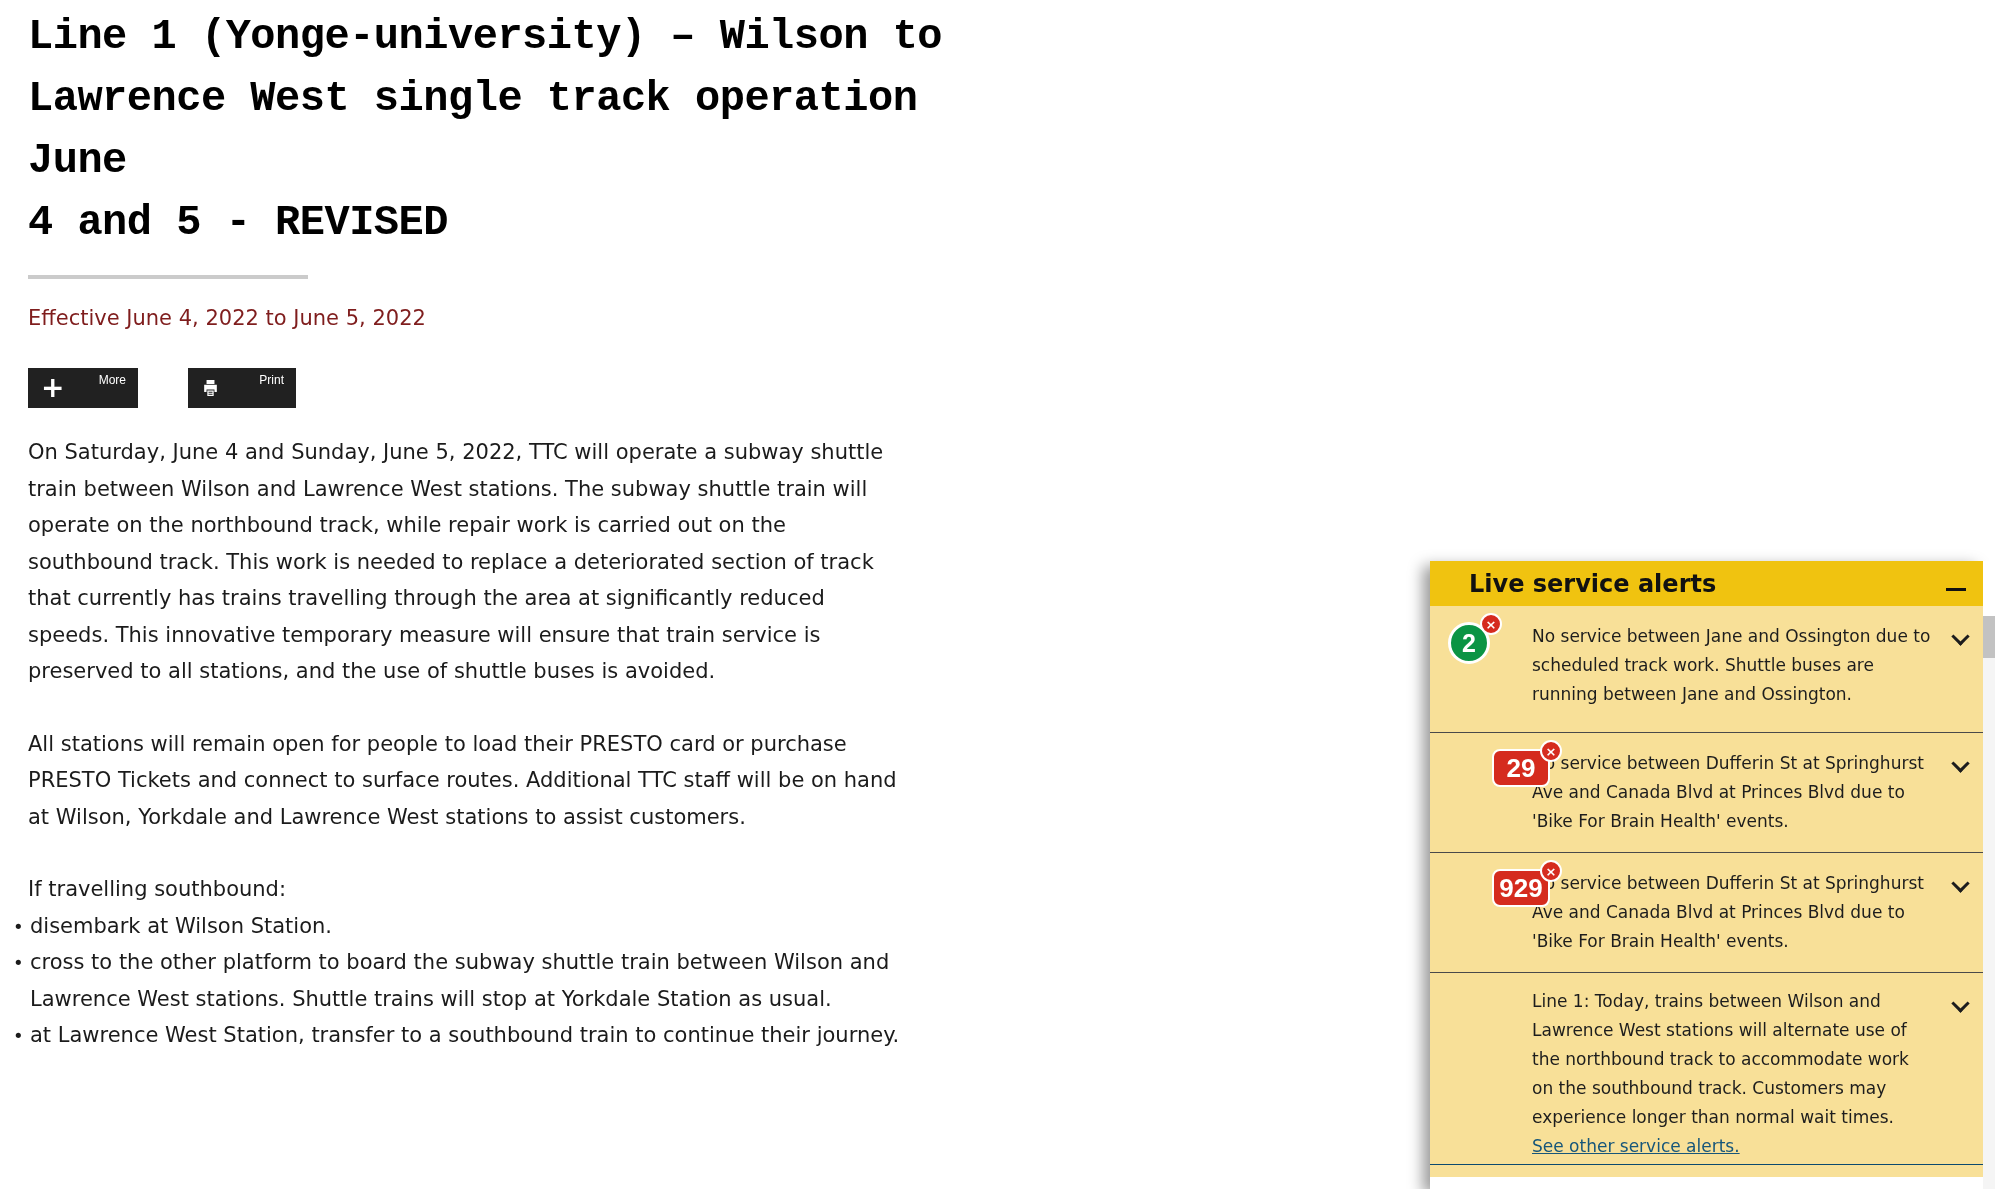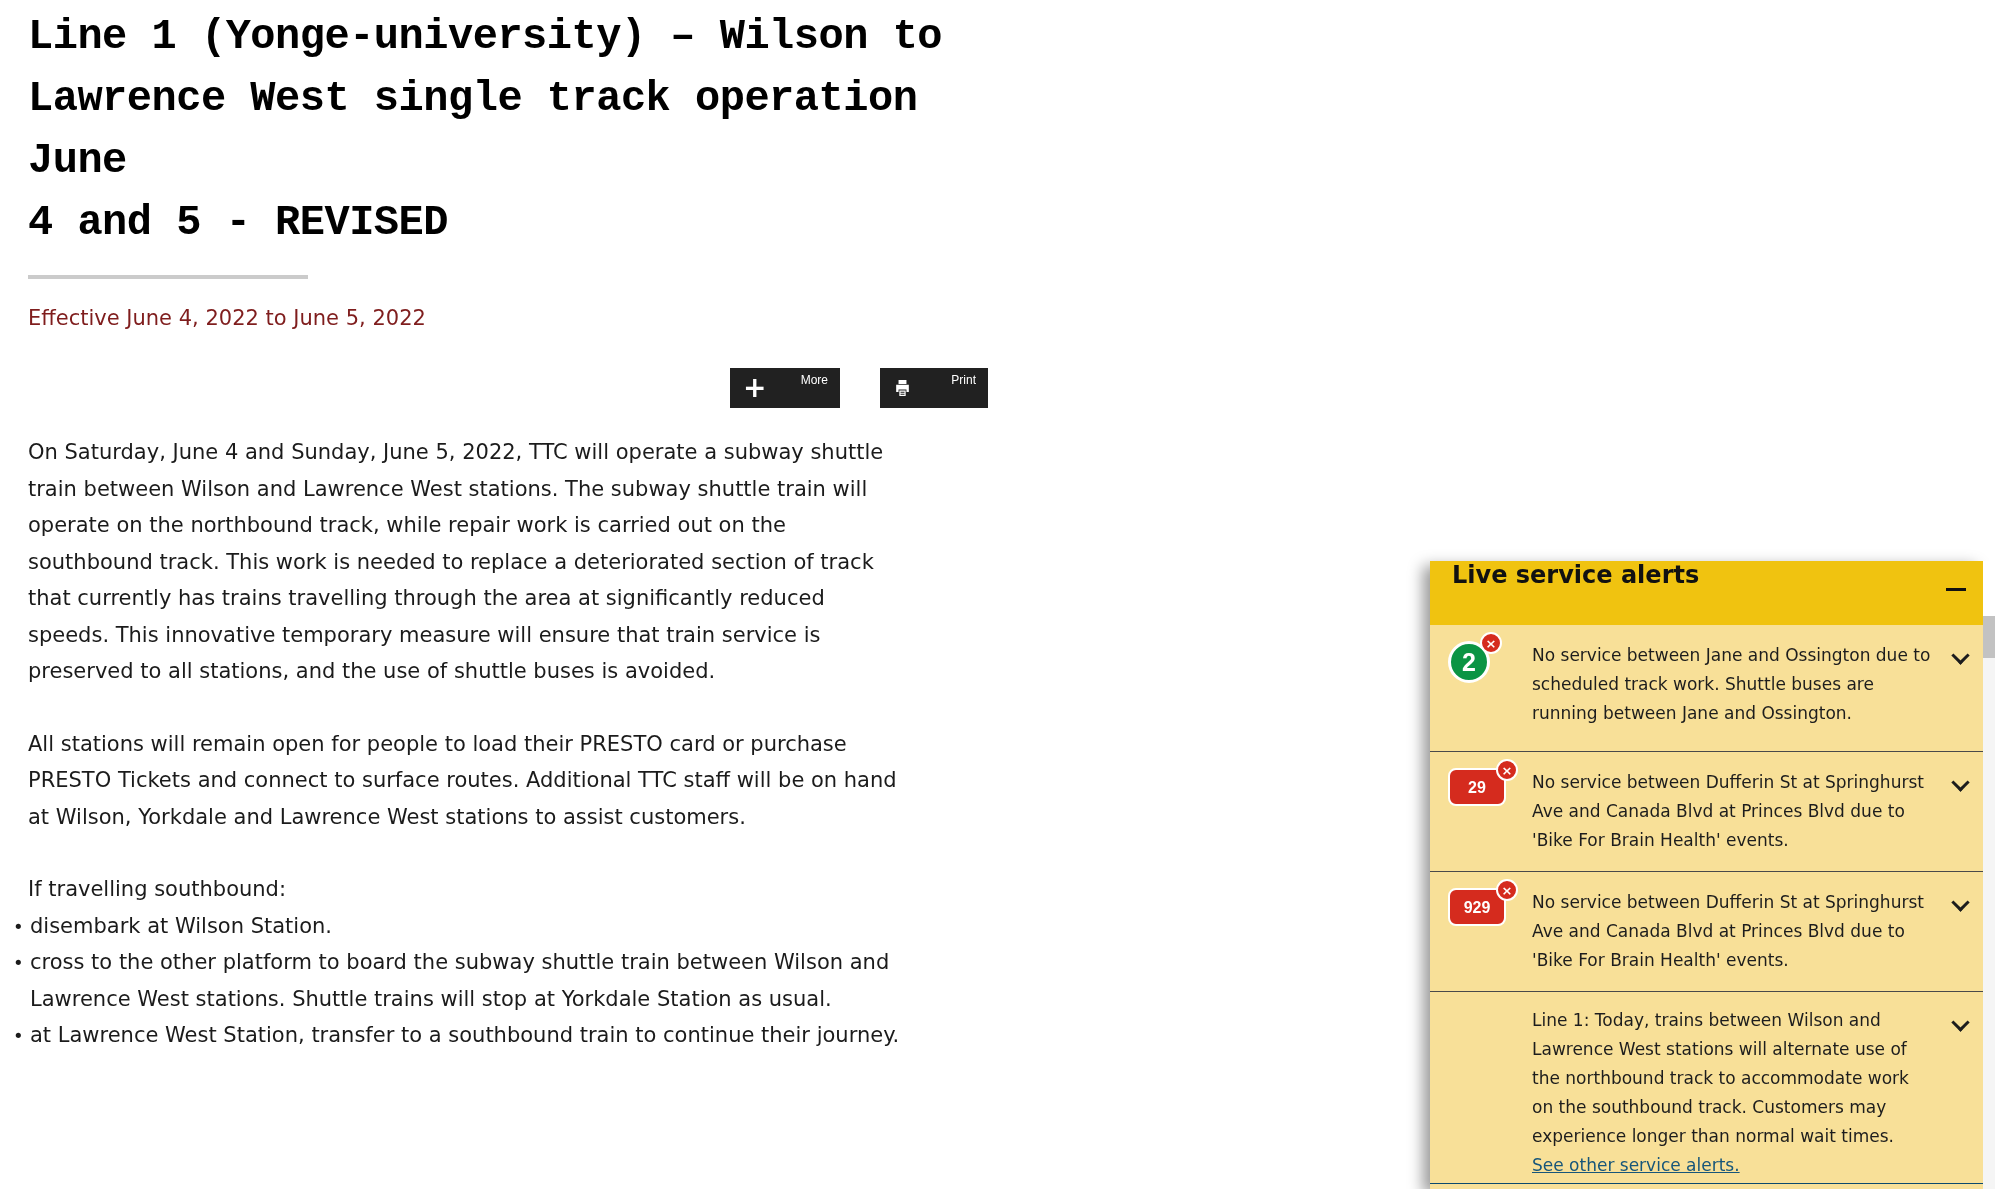--- a/index.html
+++ b/index.html
@@ -18,21 +18,21 @@
   }
   h1.page-title .title-line { display:block; }
 
   .title-divider { margin:21px 0 0 0; width:280px; height:4px; background:#cbcbcb; border:none; }
 
   .effective-date {
     margin:26px 0 0 0;
     font-family:"DejaVu Sans", sans-serif; font-size:21px; line-height:26px; color:#7f1d1d;
   }
 
-  .toolbar { margin:37px 0 0 0; display:flex; gap:19px;justify-content:flex-end; }
+  .toolbar { margin:37px 0 0 0; display:flex; gap:29px; }
   .share-btn {
     position:relative; height:40px; background:#212121; border:none; cursor:pointer;
     color:#fff; padding:0;
   }
   .btn-more { width:110px; }
   .btn-print { width:108px;margin-left:21px; }
   .share-btn .btn-icon {
     position:absolute; left:13px; top:50%; transform:translateY(-50%);
     display:flex; align-items:center; justify-content:center;
   }
@@ -53,22 +53,22 @@
   .article li::before {
     content:"•"; position:absolute; left:-17px; top:1px; font-size:18px; color:#1b1b1b;
   }
 
   
   .alerts-panel {
     position:absolute; left:1430px; top:561px; width:553px; height:628px;
     box-shadow:-7px 5px 14px rgba(0,0,0,0.40);
   }
   .alerts-header {
-    position:relative; height:64px; background:#f0c310;
-    display:flex; padding-left:22px; box-sizing:border-box;
+    position:relative; height:45px; background:#f0c310;
+    display:flex; align-items:center; padding-left:39px; box-sizing:border-box;
     font-family:"DejaVu Sans", sans-serif; font-weight:bold; font-size:24px; color:#111;
   }
   .collapse-btn {
     position:absolute; right:10px; top:0; width:34px; height:57px;
     background:none; border:none; cursor:pointer; padding:0;
   }
   .minus-icon { display:block; margin:0 auto; width:20px; height:3px; background:#111; }
 
   .alerts-list { height:571px; background:#f8e098; overflow:hidden; }
   .alert-item {
@@ -84,21 +84,21 @@
   .route-badge {
     box-sizing:border-box; display:flex; align-items:center; justify-content:center;
     color:#fff; font-family:"Liberation Sans", sans-serif; font-weight:bold;
   }
   .route-badge.circle {
     width:42px; height:42px; border-radius:50%;
     background:#0b9444; border:3px solid #fff; font-size:25px;
   }
   .route-badge.rect {
     min-width:58px; height:38px; border-radius:8px; padding:0 0;
-    background:#d52b1e; border:2px solid #fff; font-size:16px;
+    background:#d52b1e; border:2px solid #fff; font-size:26px;margin-left:44px;
   }
   .close-badge {
     position:absolute; top:-9px; right:-12px; box-sizing:border-box;
     width:22px; height:22px; border-radius:50%;
     background:#d52b1e; border:2px solid #fff; cursor:pointer;
     display:flex; align-items:center; justify-content:center;
   }
   .close-badge::before { content:"×"; color:#fff; font:bold 13px/1 "DejaVu Sans", sans-serif; }
 
   .chevron-btn {

